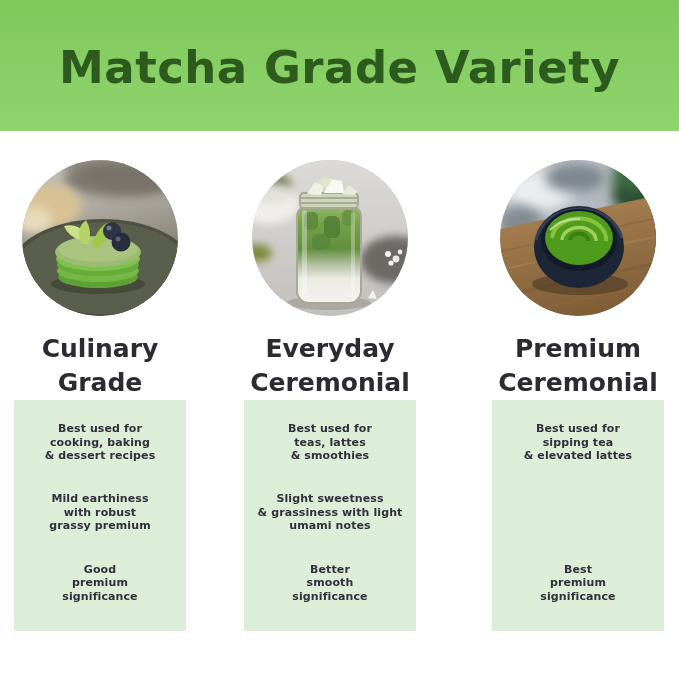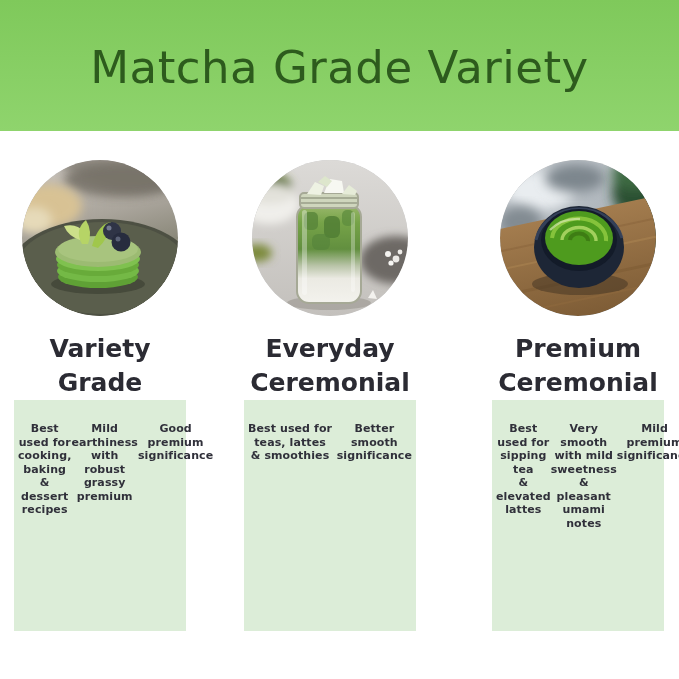--- a/index.html
+++ b/index.html
@@ -14,21 +14,21 @@
   html,body{width:679px;height:679px;background:#ffffff;overflow:hidden;}
   body{font-family:"DejaVu Sans","Liberation Sans",sans-serif;position:relative;}
   .page{position:relative;width:679px;height:679px;background:#fff;}
 
   .banner{
     position:absolute;left:0;top:0;width:679px;height:131px;
     background:linear-gradient(180deg,var(--banner-bg-top),var(--banner-bg-bot));
     display:flex;align-items:center;justify-content:center;
   }
   .banner h1{
-    font-size:45px;font-weight:400;letter-spacing:0.5px;
+    font-size:45px;font-weight:700;letter-spacing:0.5px;
     color:var(--banner-text);white-space:nowrap;padding-top:4px;
   }
 
   .column{position:absolute;top:160px;width:172px;}
   .col-1{left:14px;}
   .col-2{left:244px;}
   .col-3{left:492px;}
 
   .photo-circle{
     width:156px;height:156px;margin:0 auto;border-radius:50%;overflow:hidden;
@@ -37,21 +37,21 @@
   .photo-circle svg{display:block;width:156px;height:156px;}
 
   .col-title{
     margin-top:16px;height:68px;
     font-size:25px;line-height:34px;font-weight:700;
     color:var(--heading-text);text-align:center;white-space:pre-line;
   }
 
   .card{
     margin-top:0;height:231px;background:var(--card-bg);
-    display:flex;flex-direction:row;justify-content:space-between;
+    display:flex;flex-direction:column;justify-content:space-between;
     padding:22px 4px 28px 4px;
   }
   .card p{
     font-size:11px;line-height:13.5px;font-weight:700;
     color:var(--body-text);text-align:center;white-space:pre-line;
     letter-spacing:0.1px;
   }
 </style>
 </head>
 <body>
@@ -102,21 +102,21 @@
           </g>
           <g>
             <circle cx="90" cy="71" r="9" fill="#2f3446"></circle>
             <circle cx="99" cy="82" r="9.5" fill="#272c3e"></circle>
             <circle cx="87" cy="68" r="2.5" fill="#8b92a8" opacity="0.75"></circle>
             <circle cx="96" cy="79" r="2.5" fill="#777e95" opacity="0.65"></circle>
           </g>
         </g>
       </svg>
     </div>
-    <div class="col-title">Variety
+    <div class="col-title">Culinary
 Grade</div>
     <div class="card">
       <p>Best used for
 cooking, baking
 &amp; dessert recipes</p>
       <p>Mild earthiness
 with robust
 grassy premium</p>
       <p>Good
 premium
@@ -184,20 +184,23 @@
           </g>
         </g>
       </svg>
     </div>
     <div class="col-title">Everyday
 Ceremonial</div>
     <div class="card">
       <p>Best used for
 teas, lattes
 &amp; smoothies</p>
+      <p>Slight sweetness
+&amp; grassiness with light
+umami notes</p>
       <p>Better
 smooth
 significance</p>
     </div>
   </div>
 
   <div class="column col-3">
     <div class="photo-circle">
       <svg viewBox="0 0 156 156">
         <defs>
@@ -246,22 +249,19 @@
           </g>
         </g>
       </svg>
     </div>
     <div class="col-title">Premium
 Ceremonial</div>
     <div class="card">
       <p>Best used for
 sipping tea
 &amp; elevated lattes</p>
-      <p>Very smooth
-with mild sweetness
-&amp; pleasant umami notes</p>
-      <p>Mild
+      <p>Best
 premium
 significance</p>
     </div>
   </div>
 
 </div>
 
 </body></html>

